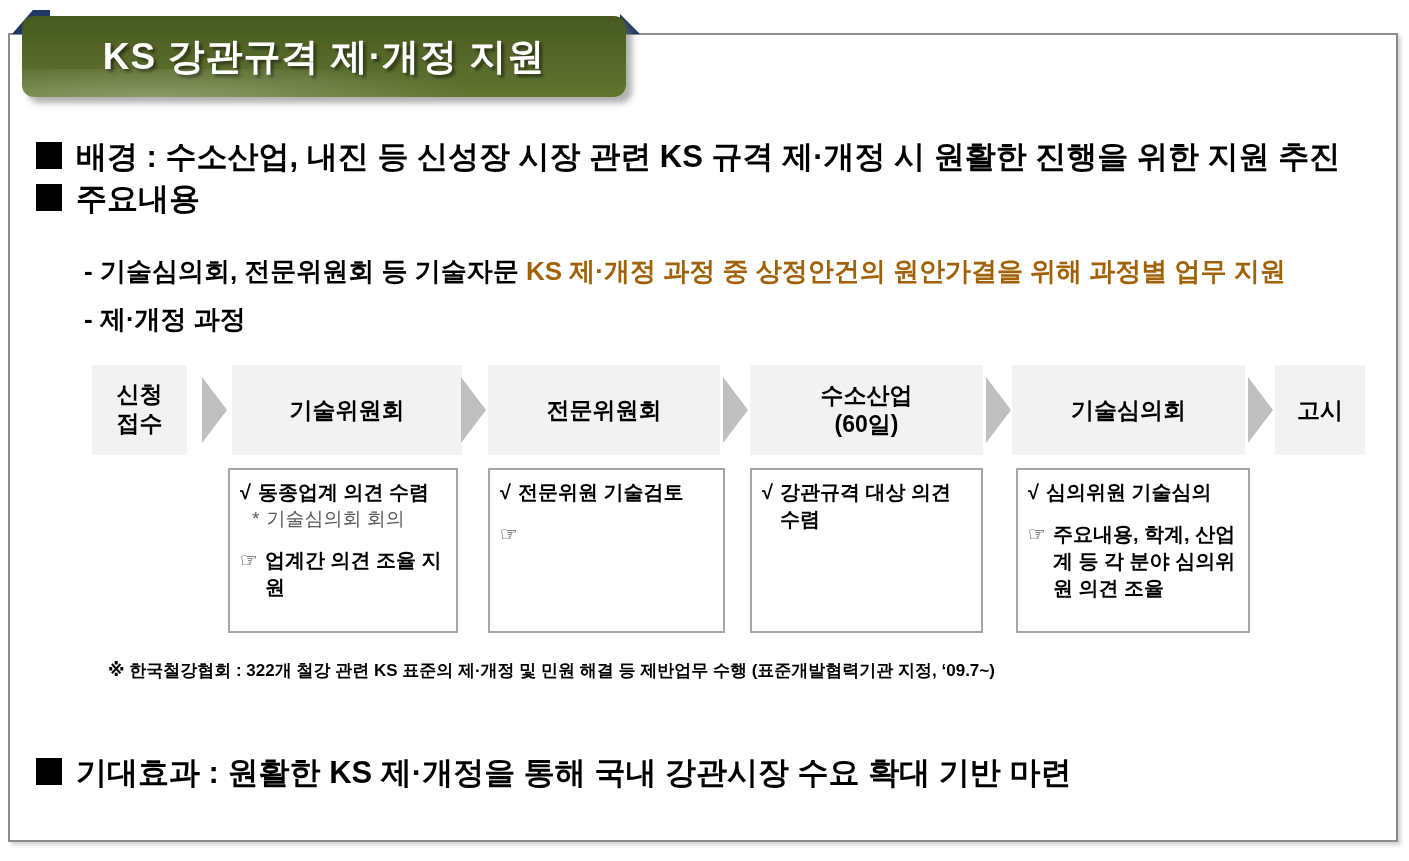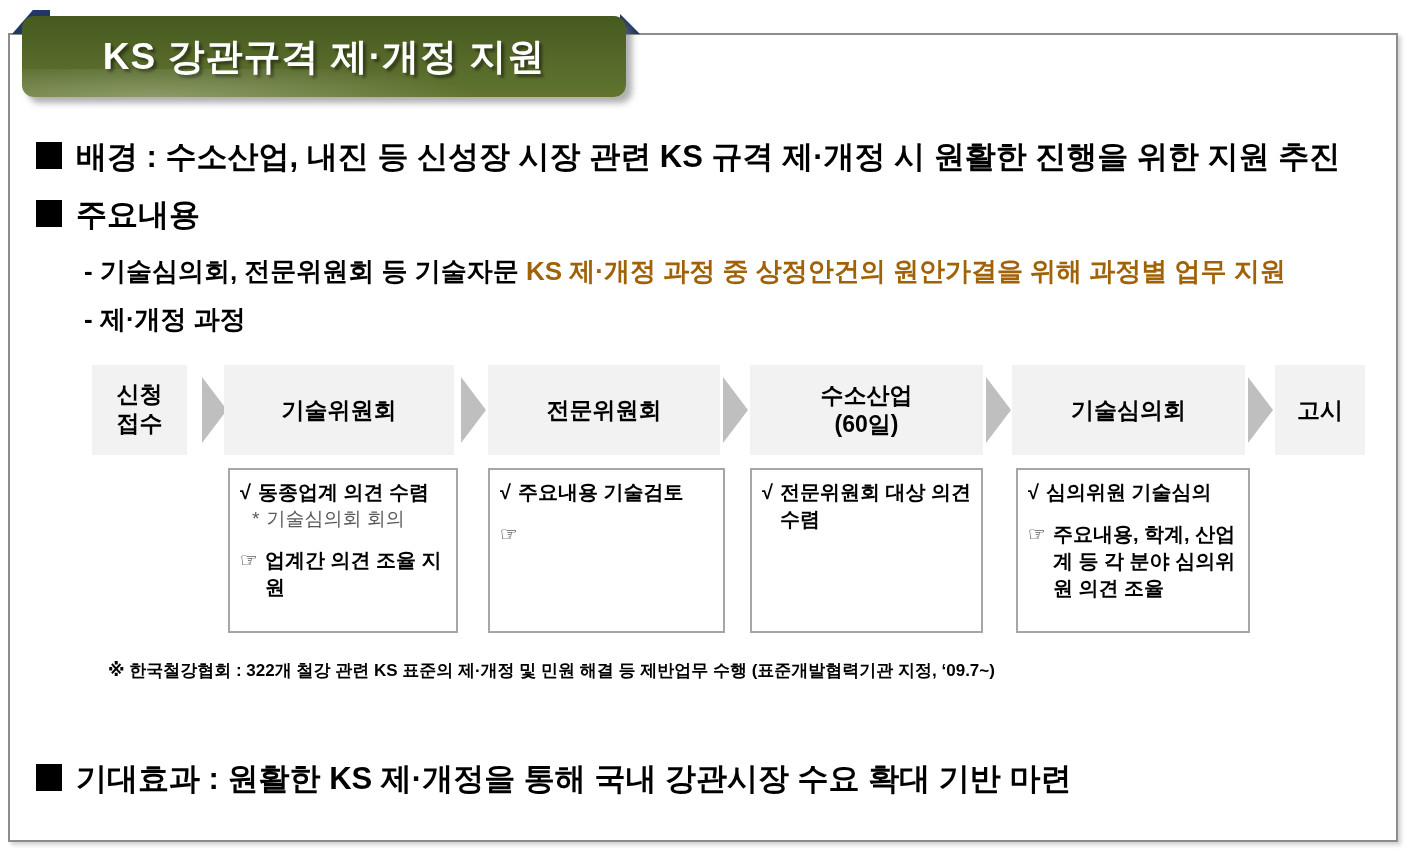--- a/index.html
+++ b/index.html
@@ -47,22 +47,22 @@
     white-space: nowrap;
   }
 
   
   .heading { position: absolute; left: 36px; font-size: 31px; font-weight: bold; white-space: nowrap; z-index: 4; }
   .heading .sq {
     display: inline-block; width: 26px; height: 27px; background: #000;
     margin-right: 14px; vertical-align: -2px;
   }
   .h-background { top: 136px; }
-  .h-maincontent { top: 194px; }
-  .h-expected { top: 752px; margin-top: 6px; }
+  .h-maincontent { top: 178px; }
+  .h-expected { top: 752px; }
 
   .subitem { position: absolute; left: 84px; font-size: 26px; font-weight: bold; white-space: nowrap; z-index: 4; }
   .sub1 { top: 254px; }
   .sub2 { top: 302px; }
   .subitem .hl { color: #a16207; }
 
   
   .flow-step {
     position: absolute; top: 365px; height: 90px; background: #f2f2f2;
     display: flex; align-items: center; justify-content: center; text-align: center;
@@ -119,21 +119,21 @@
   <div class="subitem sub1">
     <span>-  기술심의회, 전문위원회 등 기술자문 </span><span class="hl">KS 제·개정 과정 중 상정안건의 원안가결을 위해 과정별 업무 지원</span>
   </div>
   <div class="subitem sub2">
     <span>-  제·개정 과정</span>
   </div>
 
   <div class="flow-step" style="left:92px; width:95px;font-family:Liberation Serif, serif;">신청
 접수</div>
   <div class="flow-arrow" style="left:202px;"></div>
-  <div class="flow-step" style="left:224px; width:230px;">기술위원회</div>
+  <div class="flow-step" style="left:232px; width:230px;">기술위원회</div>
   <div class="flow-arrow" style="left:461px;"></div>
   <div class="flow-step" style="left:488px; width:232px;">전문위원회</div>
   <div class="flow-arrow" style="left:723px;"></div>
   <div class="flow-step" style="left:750px; width:233px;">수소산업
 (60일)</div>
   <div class="flow-arrow" style="left:986px;"></div>
   <div class="flow-step" style="left:1012px; width:233px;">기술심의회</div>
   <div class="flow-arrow" style="left:1248px;"></div>
   <div class="flow-step" style="left:1275px; width:90px;">고시</div>
 
@@ -148,31 +148,31 @@
     </div>
     <div class="dline hand">
       <span class="marker">☞</span>
       <span class="txt">업계간 의견 조율 지원</span>
     </div>
   </div>
 
   <div class="detail-box" style="left:488px; width:237px;">
     <div class="dline">
       <span class="marker">√</span>
-      <span class="txt">주요내용 기술검토</span>
+      <span class="txt">전문위원 기술검토</span>
     </div>
     <div class="dline hand">
       <span class="marker">☞</span>
     </div>
   </div>
 
   <div class="detail-box" style="left:750px; width:233px;">
     <div class="dline">
       <span class="marker">√</span>
-      <span class="txt">전문위원회 대상 의견 수렴</span>
+      <span class="txt">강관규격 대상 의견 수렴</span>
     </div>
   </div>
 
   <div class="detail-box" style="left:1016px; width:234px;">
     <div class="dline">
       <span class="marker">√</span>
       <span class="txt">심의위원 기술심의</span>
     </div>
     <div class="dline hand">
       <span class="marker">☞</span>

